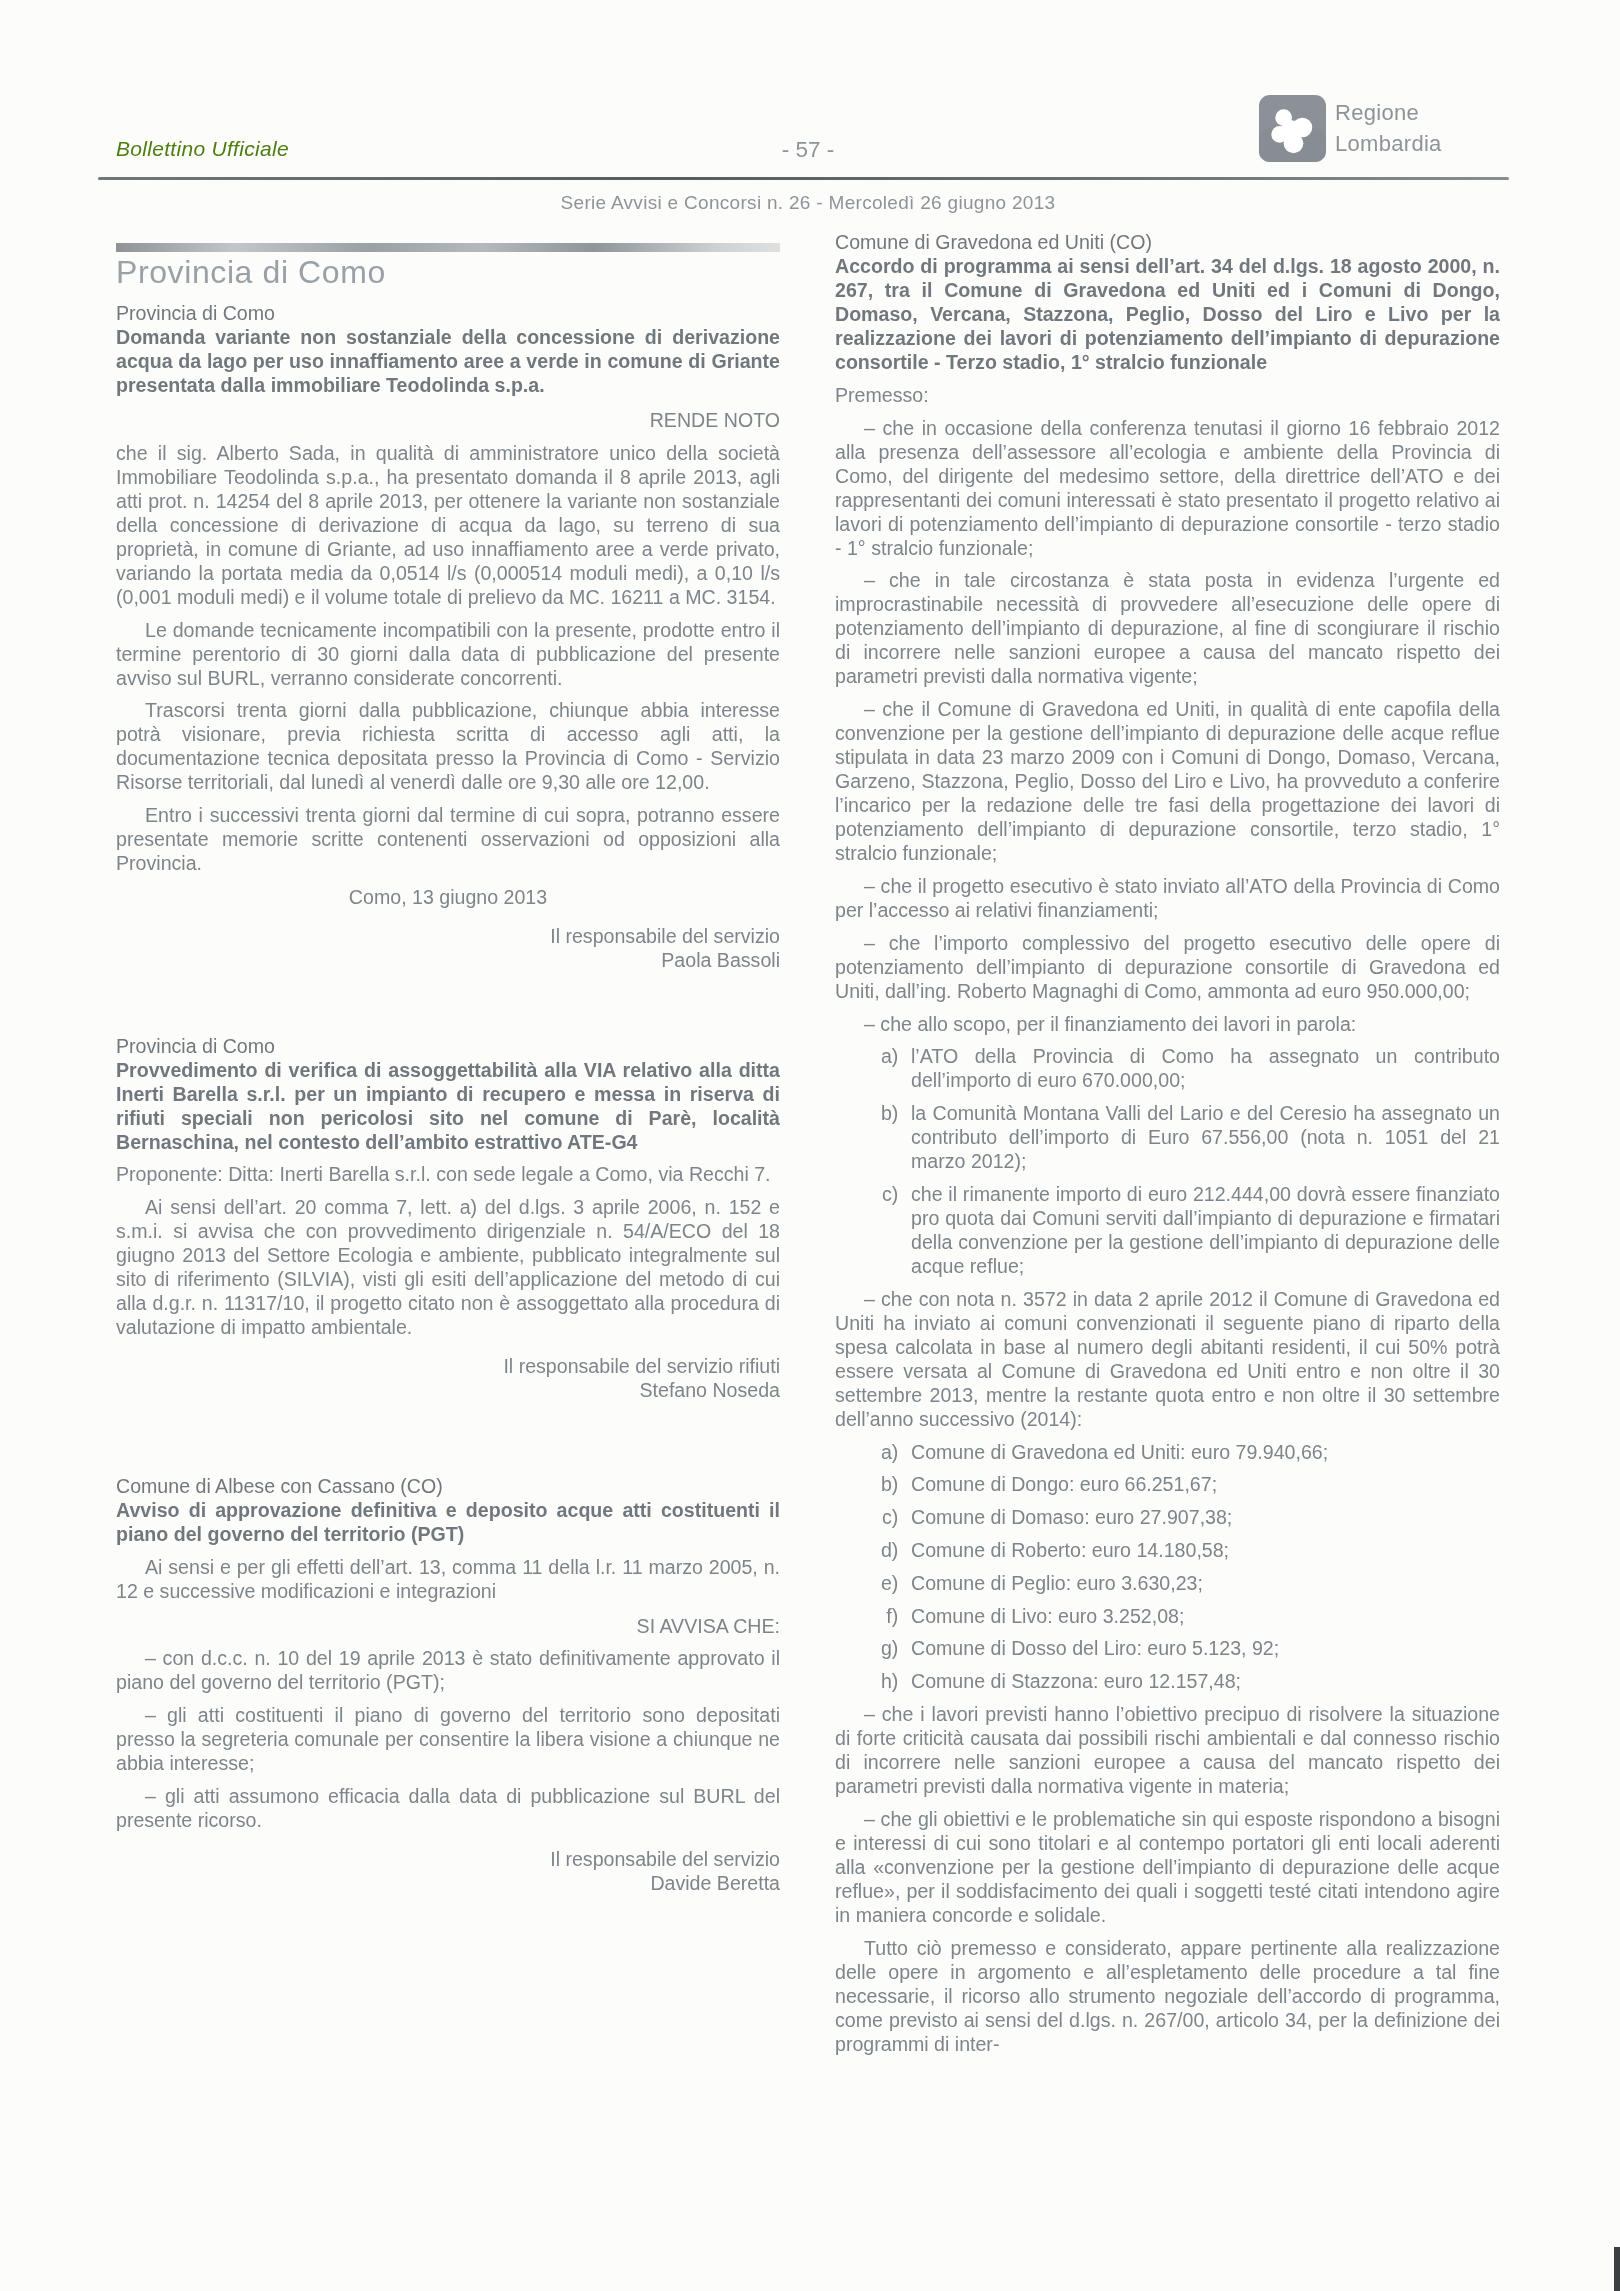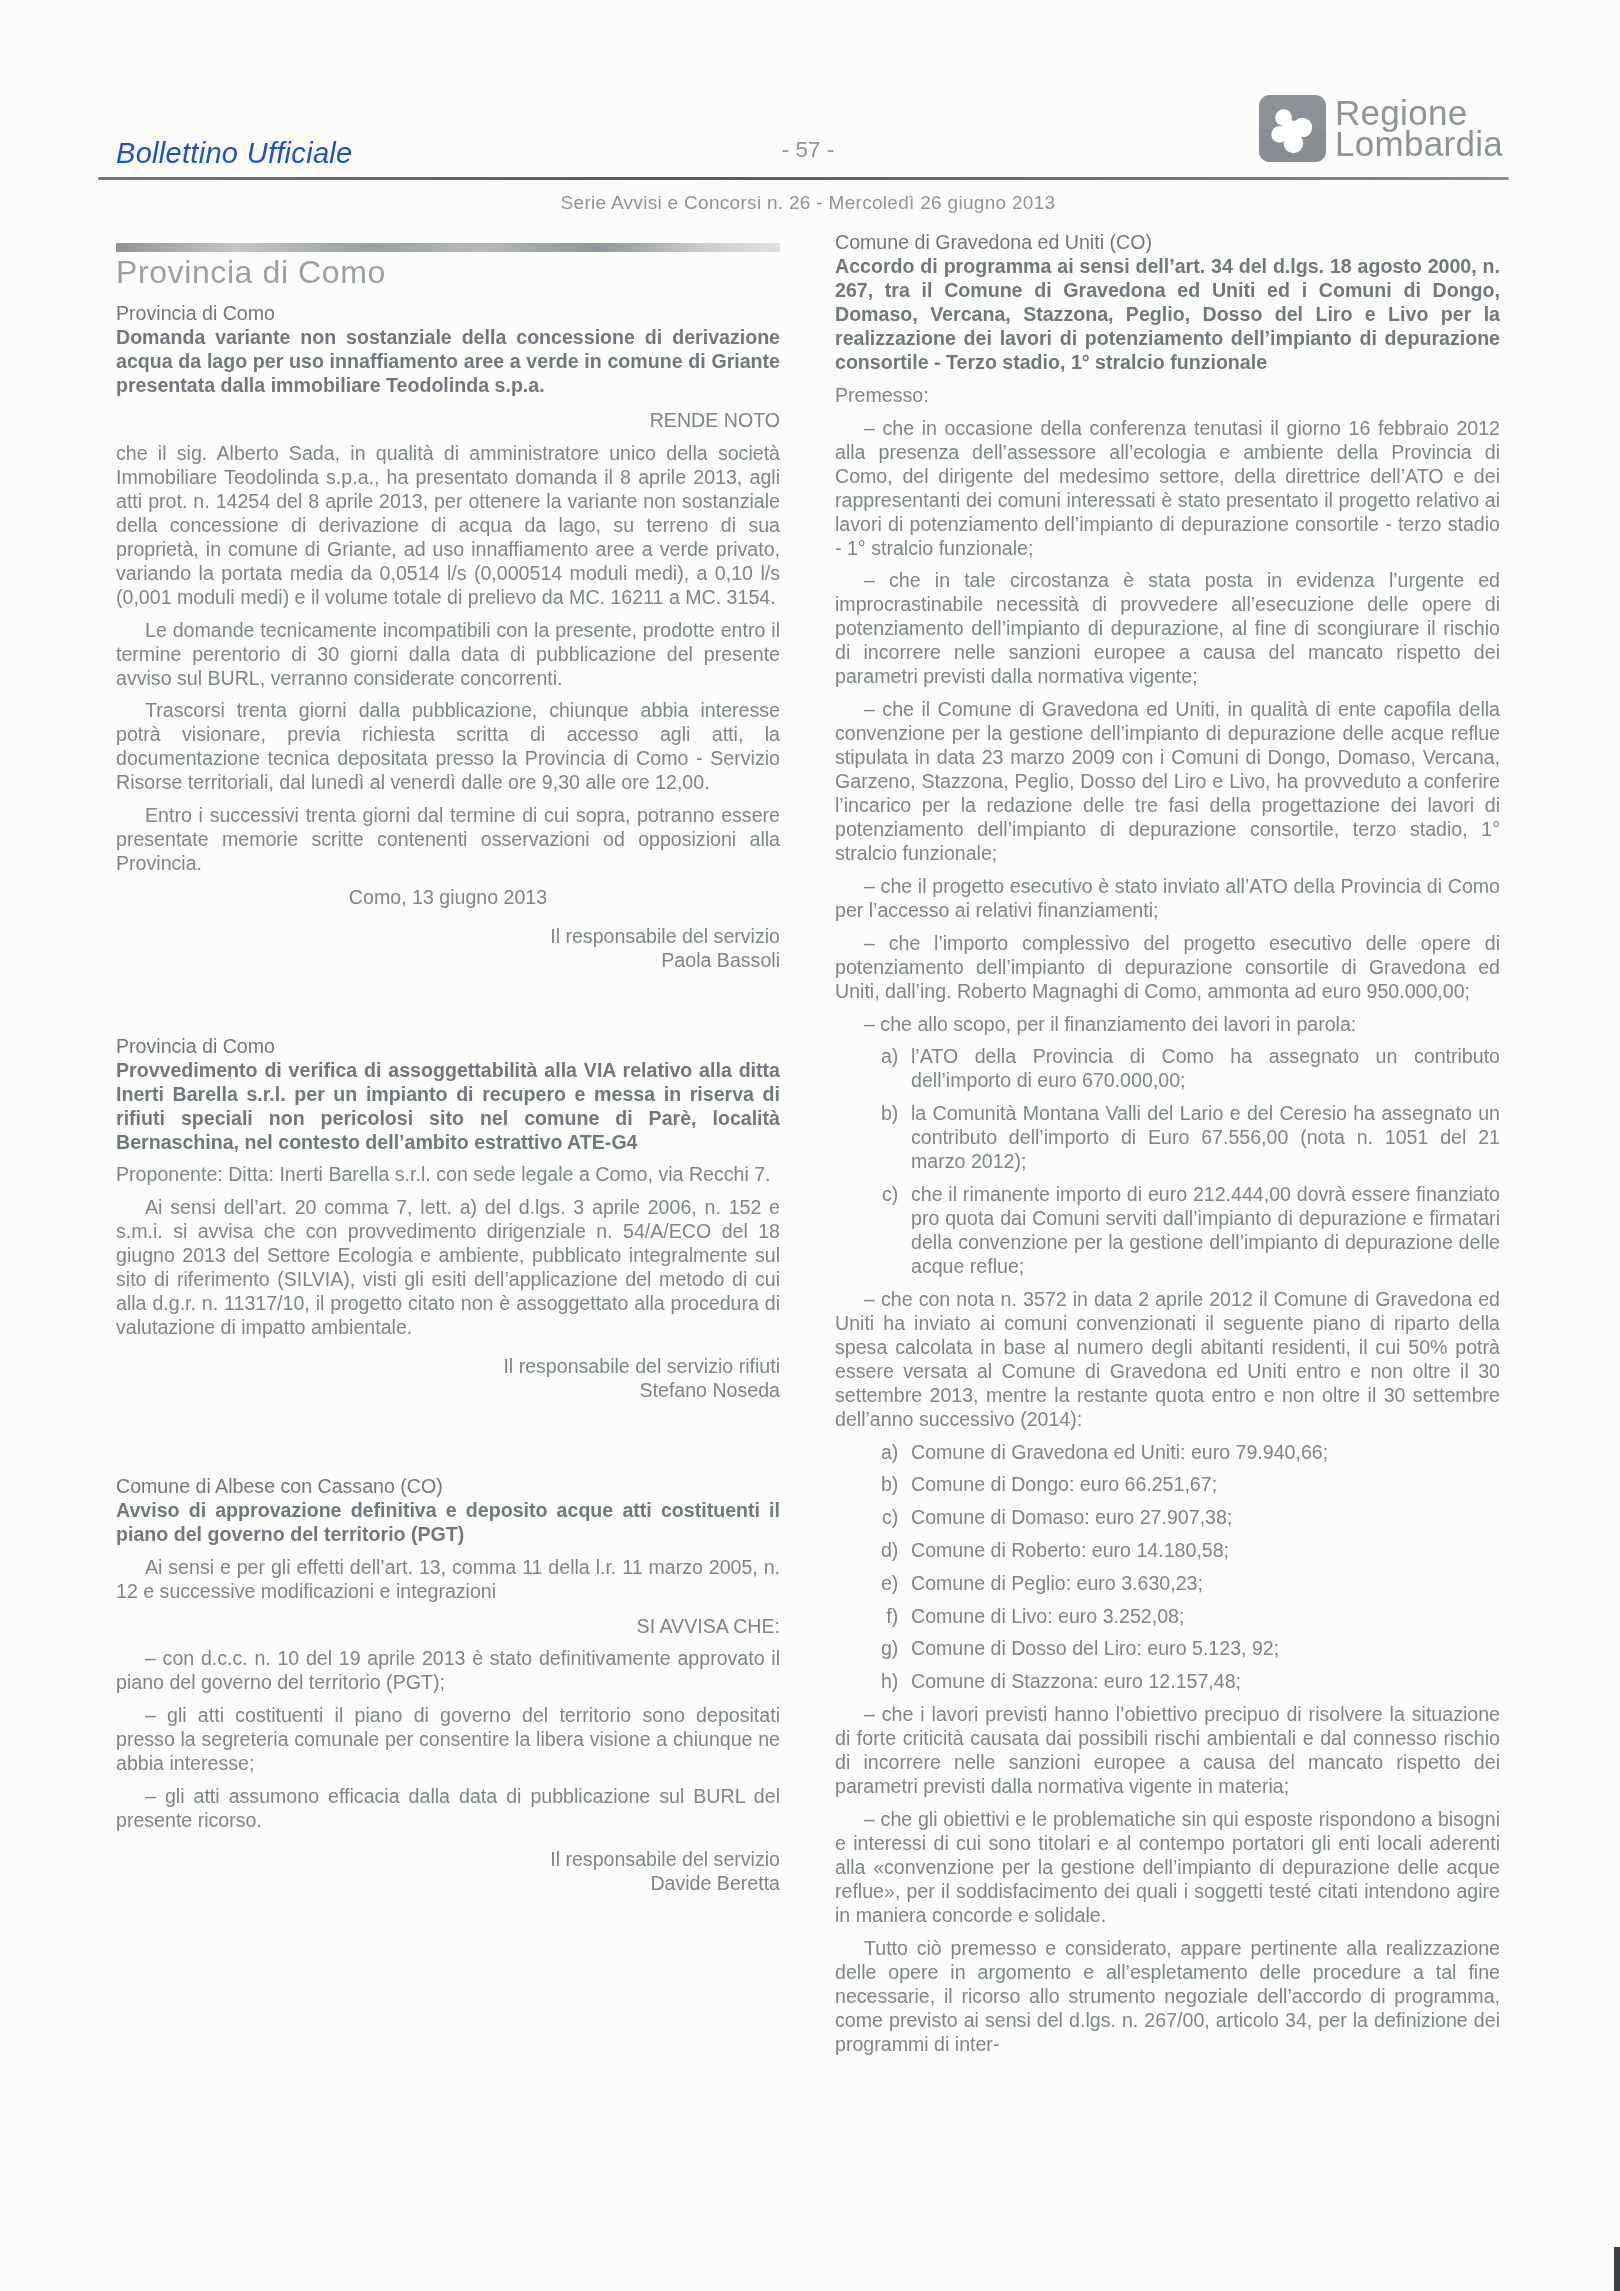--- a/index.html
+++ b/index.html
@@ -7,30 +7,30 @@
     position:relative;
     width:1620px;height:2292px;
     background:#fcfcfa;
     font-family:"Liberation Sans", sans-serif;
     color:#7d858b;
     overflow:hidden;
   }
   
   .hdr-journal{
     position:absolute;left:116px;top:137px;
-    font-style:italic;font-size:29px;color:#1d4ed8;letter-spacing:0.3px;
+    font-style:italic;font-size:21px;color:#4d7c0f;letter-spacing:0.3px;
   }
   .hdr-pagenum{
     position:absolute;left:116px;top:137px;width:1384px;
     text-align:center;font-size:22.5px;color:#8d9499;
   }
   .logo-box{position:absolute;left:1258px;top:94px;width:69px;height:69px;}
   .logo-text{
     position:absolute;left:1335px;top:97px;
-    font-size:35px;line-height:31px;color:#8d9499;letter-spacing:0.3px;
+    font-size:22px;line-height:31px;color:#8d9499;letter-spacing:0.3px;
   }
   .hdr-rule{
     position:absolute;left:98px;top:177px;width:1411px;height:2.9px;
     background:linear-gradient(90deg,#70767a,#565c60 40%,#6d7377 75%,#888e92);
     border-radius:2px;
   }
   .hdr-series{
     position:absolute;left:116px;top:192px;width:1384px;
     text-align:center;font-size:19px;color:#8d9499;letter-spacing:0.3px;
   }

